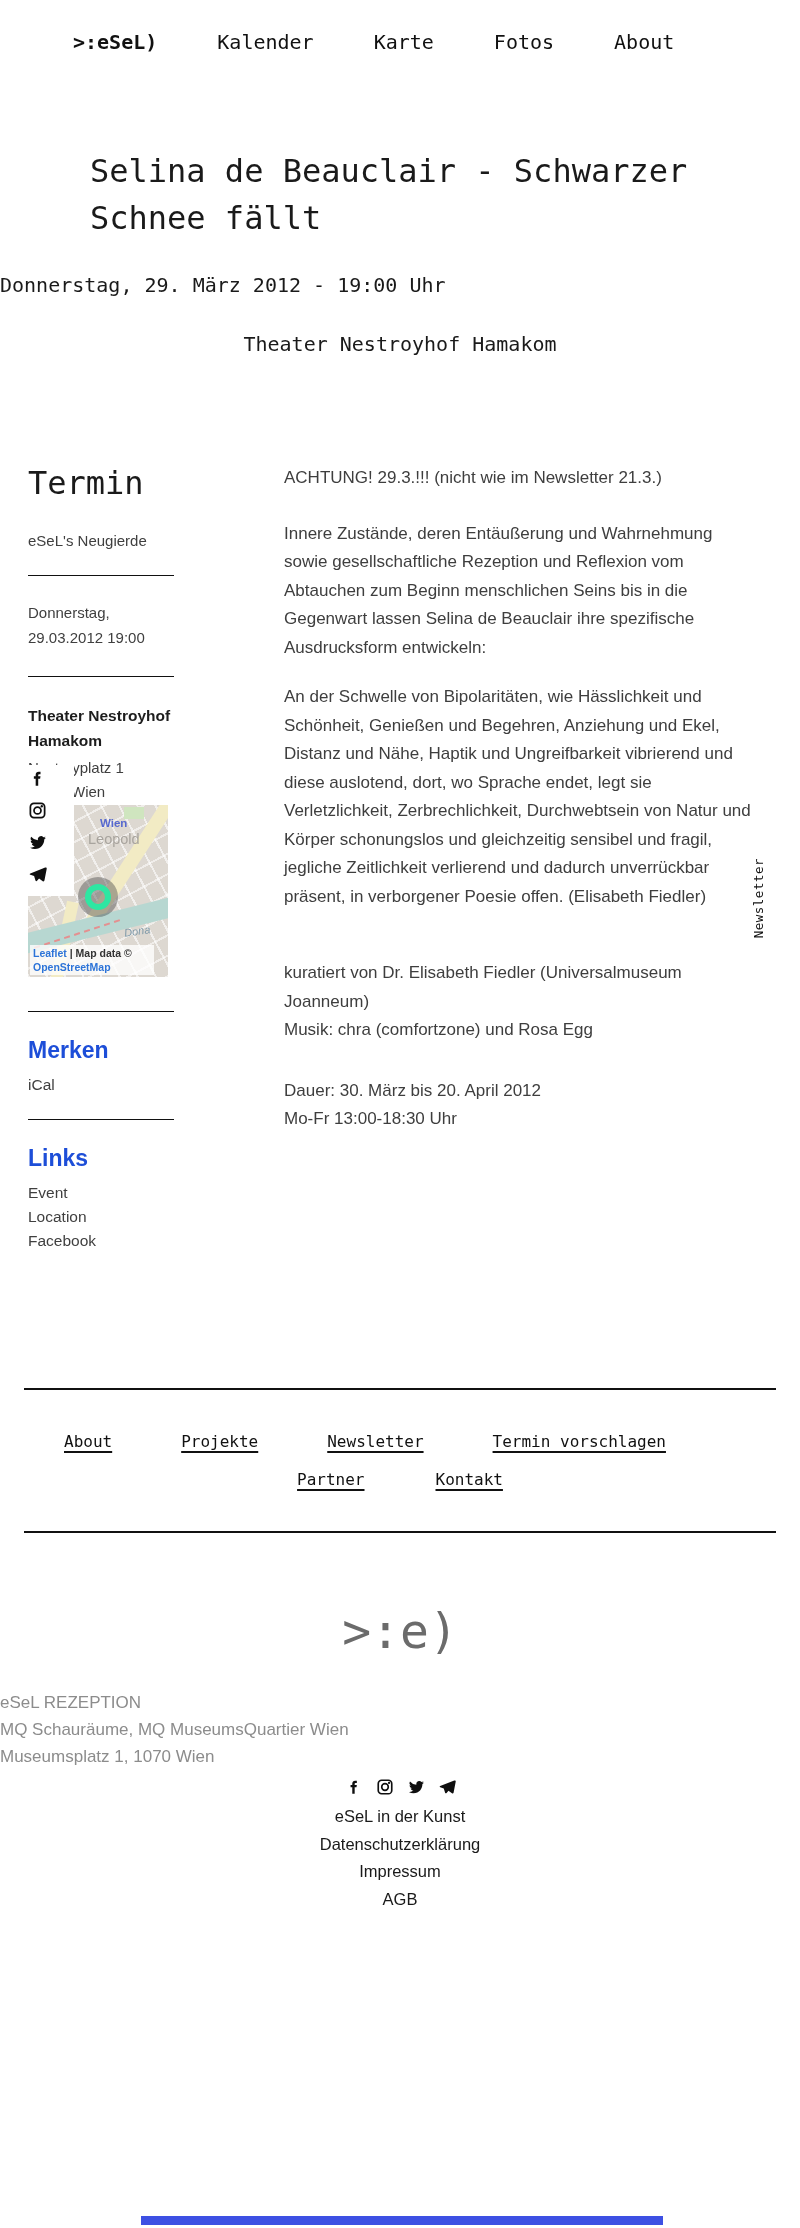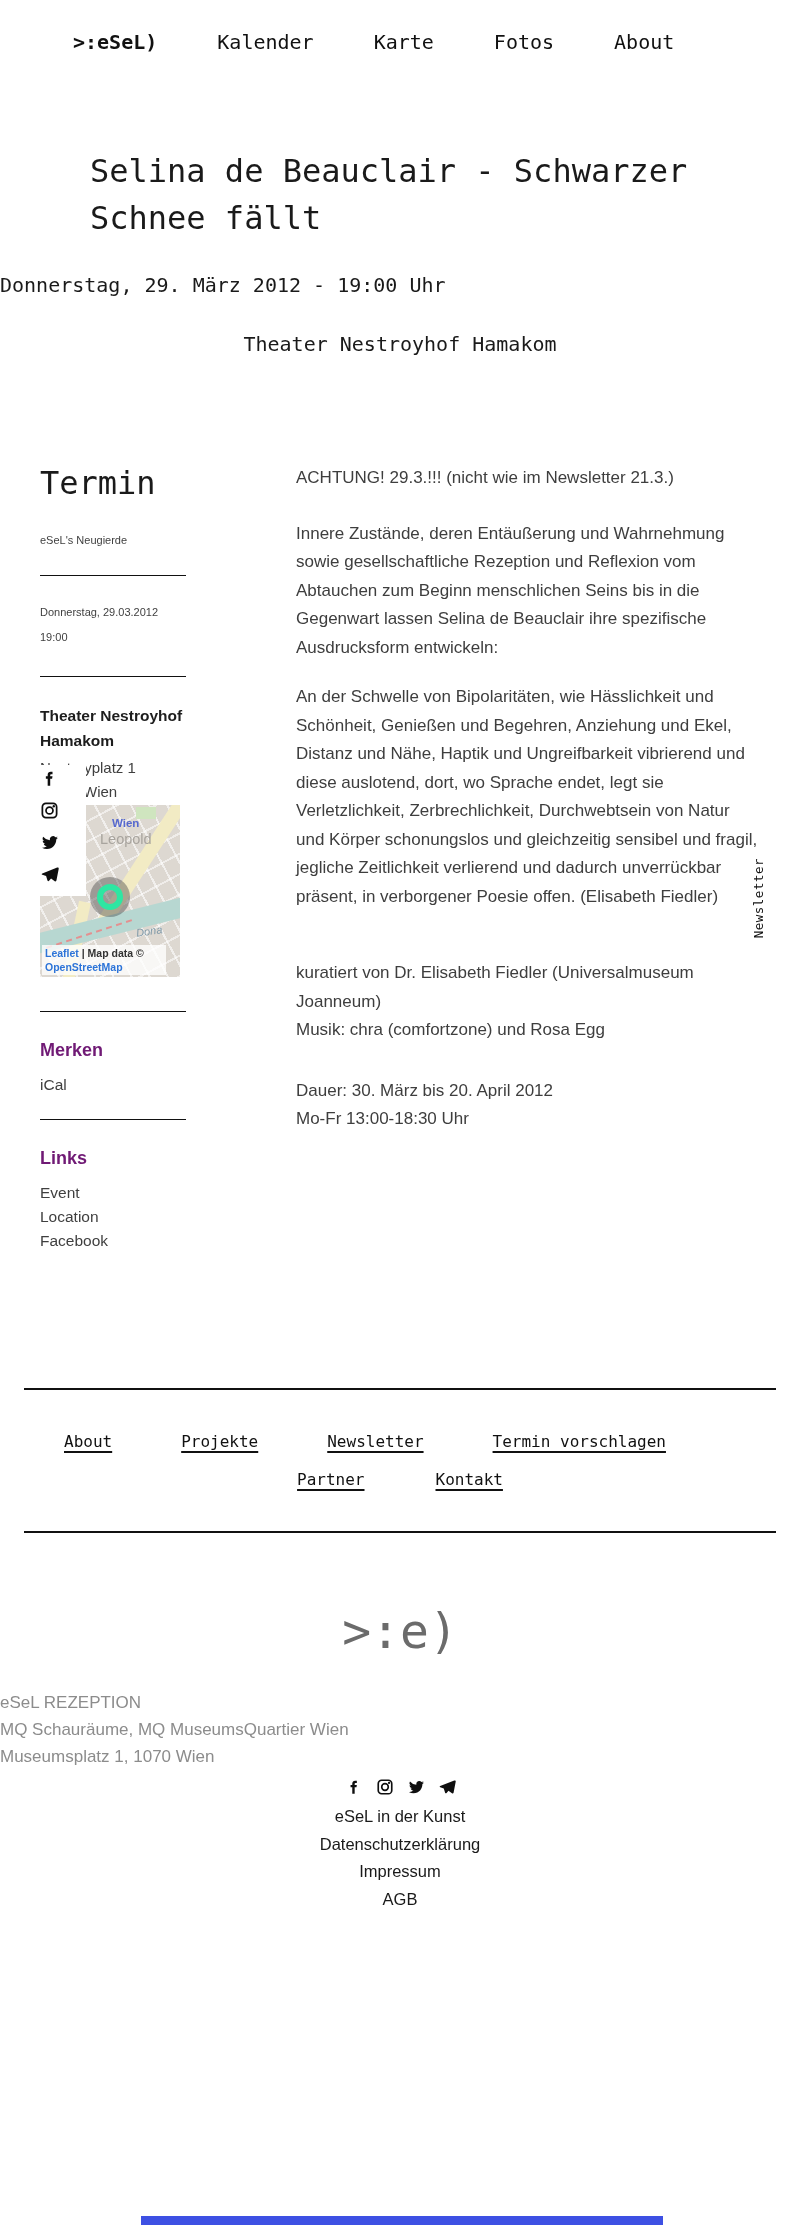--- a/index.html
+++ b/index.html
@@ -13,24 +13,24 @@
   .nav{display:flex;align-items:flex-start;gap:60px;padding:30px 0 0 73px;height:26px;
        font-family:var(--mono);font-size:20px;color:#111;}
   .nav .logo{font-weight:bold;}
   .nav-item{cursor:pointer;}
   
   .title{margin:92px auto 0;max-width:620px;text-align:left;font-family:var(--mono);
          font-size:32px;line-height:47px;color:#1a1a1a;font-weight:normal;}
   .datetime{margin-top:30px;text-align:left;font-family:var(--mono);font-size:20px;line-height:26px;color:#1a1a1a;}
   .venue{margin-top:34px;text-align:center;font-family:var(--mono);font-size:20px;line-height:24px;color:#1a1a1a;}
   
-  .content{display:flex;margin-top:108px;padding:0 40px;}
+  .content{display:flex;margin-top:108px;padding:0 28px;}
   .aside{width:146px;flex-shrink:0;}
   .aside .h-termin{font-family:var(--mono);font-size:32px;line-height:38px;color:#1a1a1a;}
-  .sb-txt{font-size:11px;line-height:25px;}
+  .sb-txt{font-size:15px;line-height:25px;}
   .sb-cat{margin-top:26px;}
   .sb-tags{margin-top:8px;}
   .sb-rule{border:none;border-top:1.5px solid #111;margin:0;}
   .r1{margin-top:22px;} .r2{margin-top:26px;} .r3{margin-top:28px;} .r4{margin-top:22px;}
   .sb-date{margin-top:24px;}
   .sb-venue{margin-top:26px;font-weight:bold;font-size:15.5px;line-height:25px;color:#1d1d1d;}
   .locality{position:relative;height:230px;margin-top:0;}
   .addr1{position:absolute;top:2px;left:0;font-size:15px;}
   .wien{position:absolute;top:26px;left:43px;font-size:15px;}
   .icon-col{position:absolute;top:12px;left:-4px;z-index:5;background:#fff;
@@ -50,21 +50,21 @@
   .map .reddash{position:absolute;left:4px;top:128px;width:90px;border-top:2px dashed #e49090;transform:rotate(-18deg);}
   .map .lbl-city{position:absolute;left:72px;top:12px;font-size:11.5px;font-weight:bold;color:#5668cf;}
   .map .lbl-district{position:absolute;left:60px;top:26px;font-size:14.5px;color:#a8a49e;}
   .map .lbl-river{position:absolute;left:96px;top:120px;font-size:11px;font-style:italic;color:#7f99a8;transform:rotate(-8deg);}
   .map .marker-outer{position:absolute;left:50px;top:72px;width:40px;height:40px;border-radius:50%;background:rgba(70,70,70,.42);}
   .map .marker-ring{position:absolute;left:57px;top:79px;width:26px;height:26px;border-radius:50%;
                     border:6px solid #2ee6a2;box-sizing:border-box;}
   .map .attr{position:absolute;left:2px;bottom:2px;width:118px;background:rgba(255,255,255,.78);
              font-size:10.5px;line-height:14px;color:#333;padding:1px 3px;font-weight:bold;}
   .map .attr .lnk{color:#2d74d8;cursor:pointer;}
-  .sb-h{margin-top:28px;font-weight:bold;font-size:18px;line-height:21px;color:#701a75;}
+  .sb-h{margin-top:28px;font-weight:bold;font-size:23px;line-height:21px;color:#1d4ed8;}
   .sb-ical{margin-top:12px;font-size:15.5px;line-height:24px;cursor:pointer;}
   .sb-list{margin-top:12px;font-size:15.5px;line-height:24px;}
   .sb-list div{cursor:pointer;}
   
   .main{margin-left:110px;width:468px;font-size:17px;line-height:28.5px;color:#3e3e3e;}
   .main p{margin:0;}
   .p1{margin-top:27px !important;}
   .p2{margin-top:21px !important;}
   .p3{margin-top:48px !important;}
   .p4{margin-top:32px !important;}

